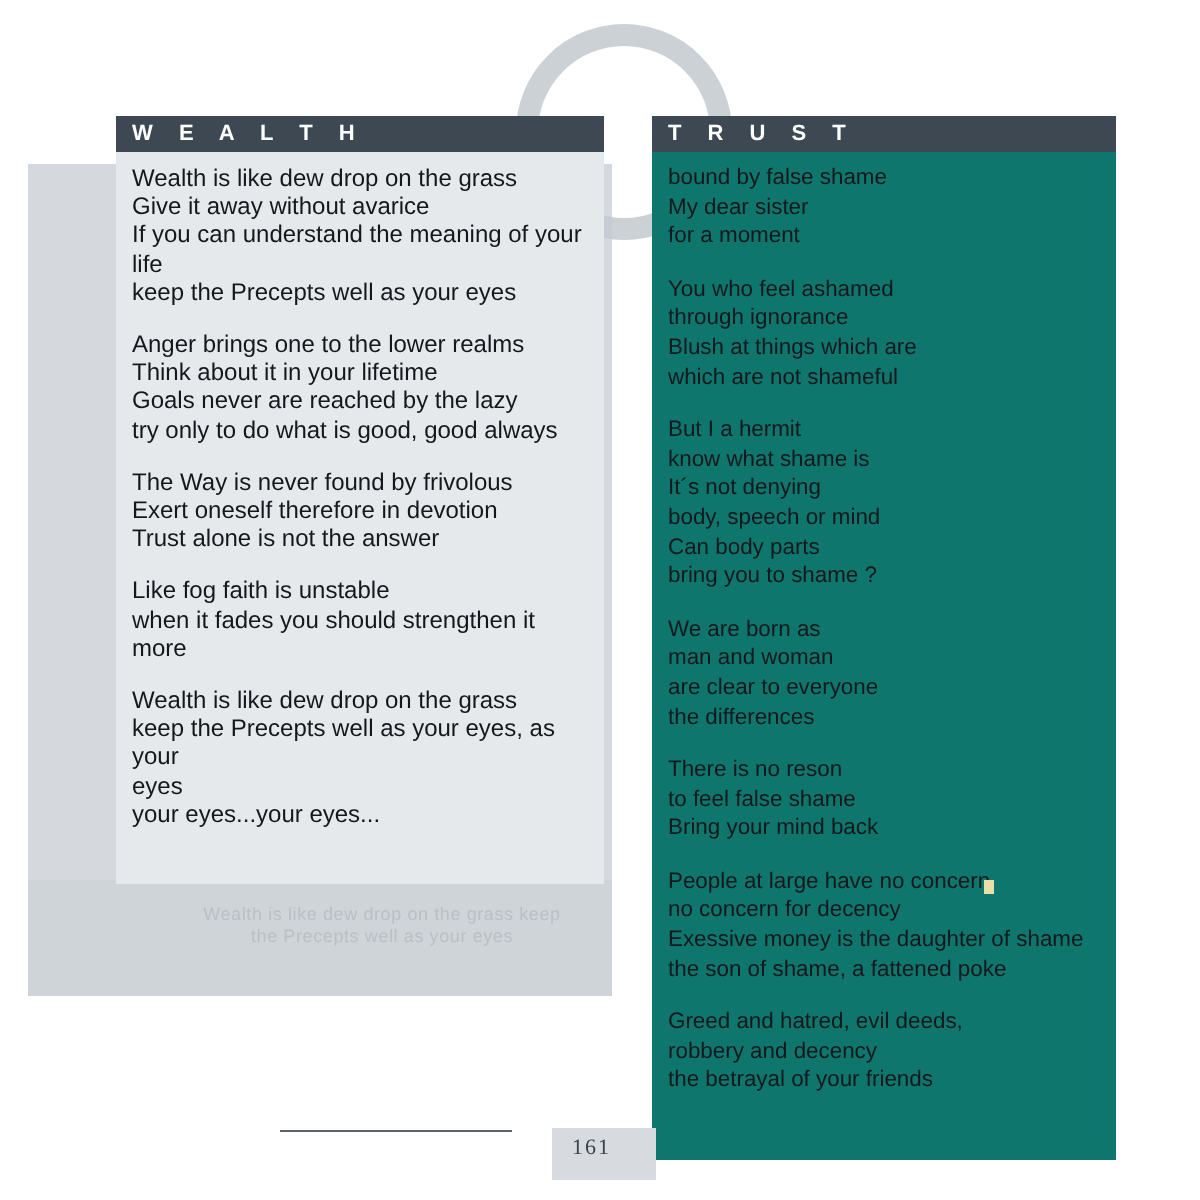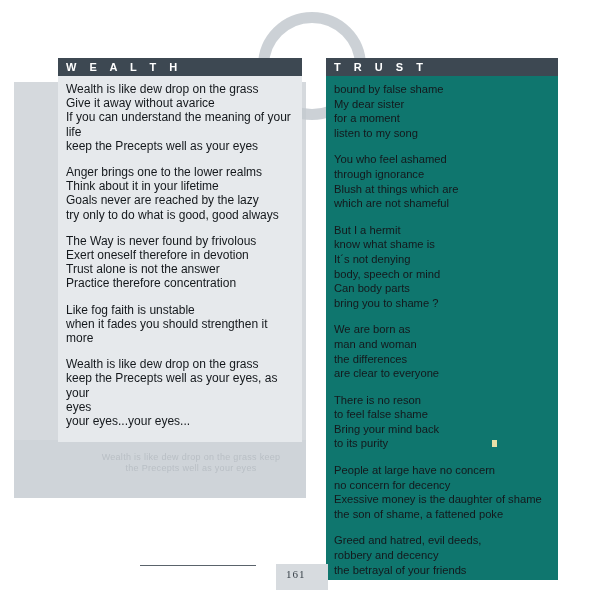--- a/index.html
+++ b/index.html
@@ -193,21 +193,20 @@
       <div class="stanza">
         <div class="line">Anger brings one to the lower realms</div>
         <div class="line">Think about it in your lifetime</div>
         <div class="line">Goals never are reached by the lazy</div>
         <div class="line">try only to do what is good, good always</div>
       </div>
       <div class="stanza">
         <div class="line">The Way is never found by frivolous</div>
         <div class="line">Exert oneself therefore in devotion</div>
         <div class="line">Trust alone is not the answer</div>
-        <div class="line">Practice therefore concentration</div>
       </div>
       <div class="stanza">
         <div class="line">Like fog faith is unstable</div>
         <div class="line">when it fades you should strengthen it more</div>
       </div>
       <div class="stanza">
         <div class="line">Wealth is like dew drop on the grass</div>
         <div class="line">keep the Precepts well as your eyes, as your</div>
         <div class="line">eyes</div>
         <div class="line">your eyes...your eyes...</div>
@@ -217,47 +216,45 @@
 
   <div class="ghost-text">Wealth is like dew drop on the grass keep the Precepts well as your eyes</div>
 
   <div class="panel-right">
     <div class="header-bar">T R U S T</div>
     <div class="poem">
       <div class="stanza">
         <div class="line">bound by false shame</div>
         <div class="line">My dear sister</div>
         <div class="line">for a moment</div>
-        <div class="line">listen to my song</div>
       </div>
       <div class="stanza">
         <div class="line">You who feel ashamed</div>
         <div class="line">through ignorance</div>
         <div class="line">Blush at things which are</div>
         <div class="line">which are not shameful</div>
       </div>
       <div class="stanza">
         <div class="line">But I a hermit</div>
         <div class="line">know what shame is</div>
         <div class="line">It´s not denying</div>
         <div class="line">body, speech or mind</div>
         <div class="line">Can body parts</div>
         <div class="line">bring you to shame ?</div>
       </div>
       <div class="stanza">
         <div class="line">We are born as</div>
         <div class="line">man and woman</div>
+        <div class="line">are clear to everyone</div>
         <div class="line">the differences</div>
-        <div class="line">are clear to everyone</div>
       </div>
       <div class="stanza">
         <div class="line">There is no reson</div>
         <div class="line">to feel false shame</div>
         <div class="line">Bring your mind back</div>
-        <div class="line">to its purity</div>
       </div>
       <div class="stanza">
         <div class="line">People at large have no concern</div>
         <div class="line">no concern for decency</div>
         <div class="line">Exessive money is the daughter of shame</div>
         <div class="line">the son of shame, a fattened poke</div>
       </div>
       <div class="stanza">
         <div class="line">Greed and hatred, evil deeds,</div>
         <div class="line">robbery and decency</div>

